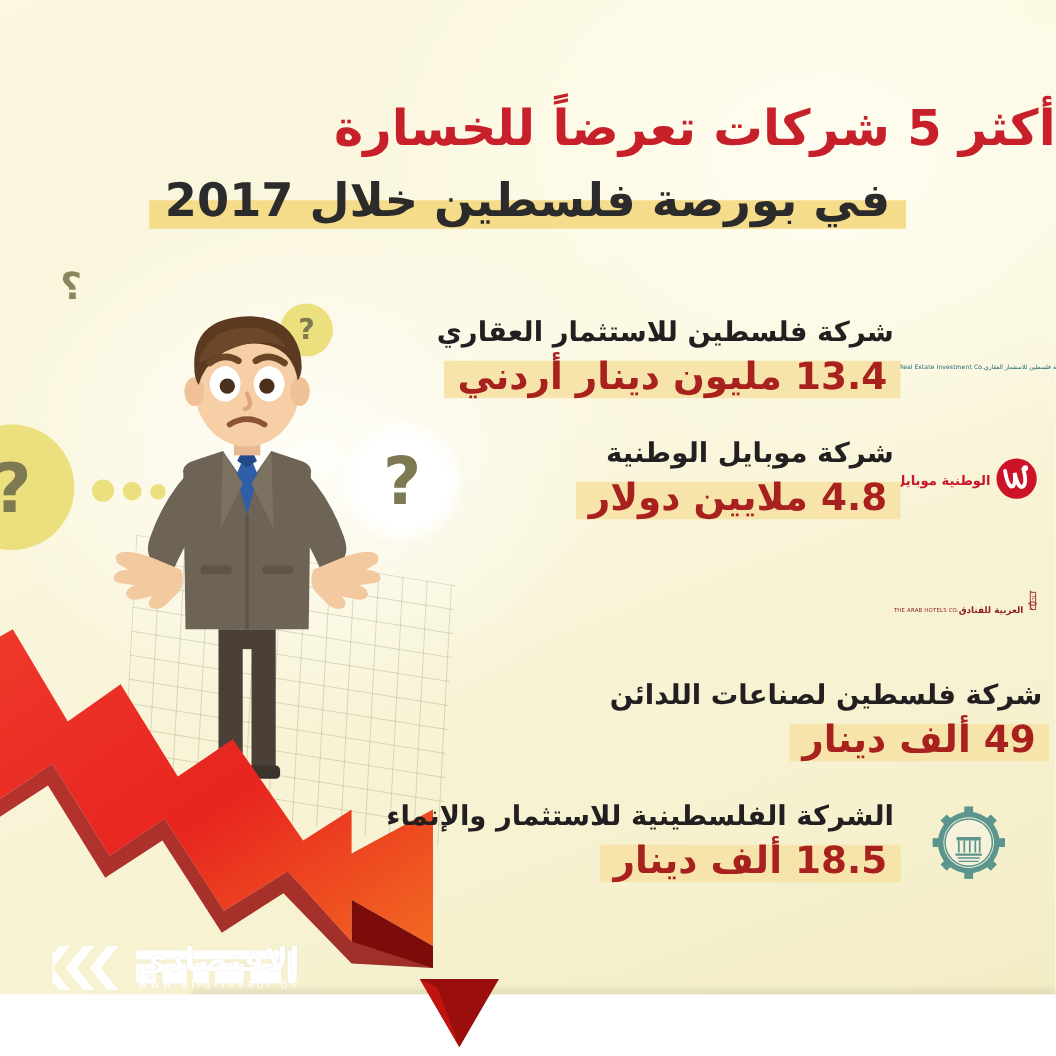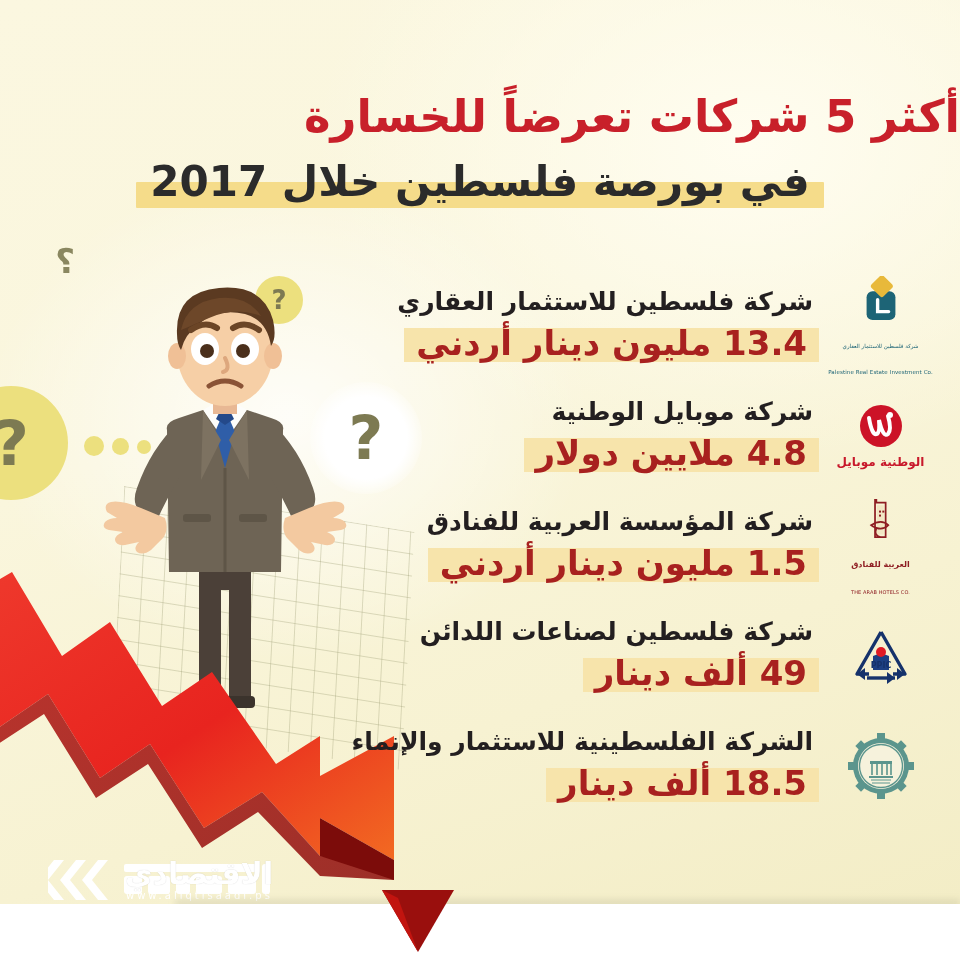--- a/index.html
+++ b/index.html
@@ -60,21 +60,21 @@
   .list{
     position:absolute;top:271px;right:0;width:852px;direction:rtl;
   }
   .row{
     position:relative;height:110px;display:flex;flex-direction:row;
     align-items:center;justify-content:flex-start;
     padding-right:12px;
   }
   .logo-cell{
     width:135px;min-width:135px;height:100px;
-    display:flex;flex-direction:column;align-items:center;justify-content:center;
+    display:flex;flex-direction:row;align-items:center;justify-content:center;
   }
   .text-cell{
     flex:1;display:flex;flex-direction:column;align-items:flex-start;
     padding-left:0px;
   }
   .co-name{
     font-size:25px;font-weight:bold;color:#231f20;
     line-height:1.15;white-space:nowrap;margin-bottom:6px;
     margin-right:0;
   }
@@ -318,43 +318,23 @@
           <rect x="23" y="14" width="10" height="44" fill="#f0e2bd" opacity=".75"></rect>
           <rect x="26" y="22" width="3" height="3" fill="#8e1d22"></rect>
           <rect x="31" y="22" width="3" height="3" fill="#8e1d22"></rect>
           <rect x="26" y="28" width="3" height="3" fill="#8e1d22"></rect>
           <path d="M14 44 Q30 34 40 44 Q32 52 22 48 Q16 46 14 44 Z" fill="none" stroke="#8e1d22" stroke-width="2.6"></path>
           <path d="M22 48 Q18 60 28 62" fill="none" stroke="#8e1d22" stroke-width="2.6"></path>
         </svg>
         <div class="logo-cap cap-darkred" style="font-size:8px;font-weight:bold;">العربية للفنادق</div>
         <div class="logo-cap cap-darkred" style="direction:ltr;font-size:5px;">THE ARAB HOTELS CO.</div>
       </div>
-      <div class="text-cell">
-        <div class="co-name">شركة المؤسسة العربية للفنادق</div>
-        <div class="val-holder">
-          <span class="val-hl"></span>
-          <span class="val">1.5 مليون دينار أردني</span>
-        </div>
-      </div>
-    </div>
-
-    <div class="row">
-      <div class="logo-cell">
-        <svg width="64" height="60" viewBox="0 0 64 60">
-          <path d="M32 6 L56 48 L44 48" fill="none" stroke="#15326b" stroke-width="3.4" stroke-linejoin="round"></path>
-          <path d="M56 48 L48 54 L48 42 Z" fill="#15326b"></path>
-          <path d="M32 6 L8 48 L20 48" fill="none" stroke="#15326b" stroke-width="3.4" stroke-linejoin="round"></path>
-          <path d="M8 48 L16 42 L16 54 Z" fill="#15326b"></path>
-          <path d="M18 52 L46 52" fill="none" stroke="#15326b" stroke-width="3.4"></path>
-          <path d="M46 52 L38 58 L38 46 Z" fill="#15326b"></path>
-          <path d="M24 30 L24 44 L40 44 L40 30 Q32 26 24 30 Z" fill="#1c3f82"></path>
-          <circle cx="32" cy="26" r="5" fill="#e01b24"></circle>
-          <text x="32" y="42" font-size="8" font-weight="bold" fill="#15326b" text-anchor="middle" font-family="DejaVu Sans, sans-serif">PPIC</text>
-        </svg>
-      </div>
+    </div>
+
+    <div class="row">
       <div class="text-cell">
         <div class="co-name">شركة فلسطين لصناعات اللدائن</div>
         <div class="val-holder">
           <span class="val-hl"></span>
           <span class="val">49 ألف دينار</span>
         </div>
       </div>
     </div>
 
     <div class="row">

